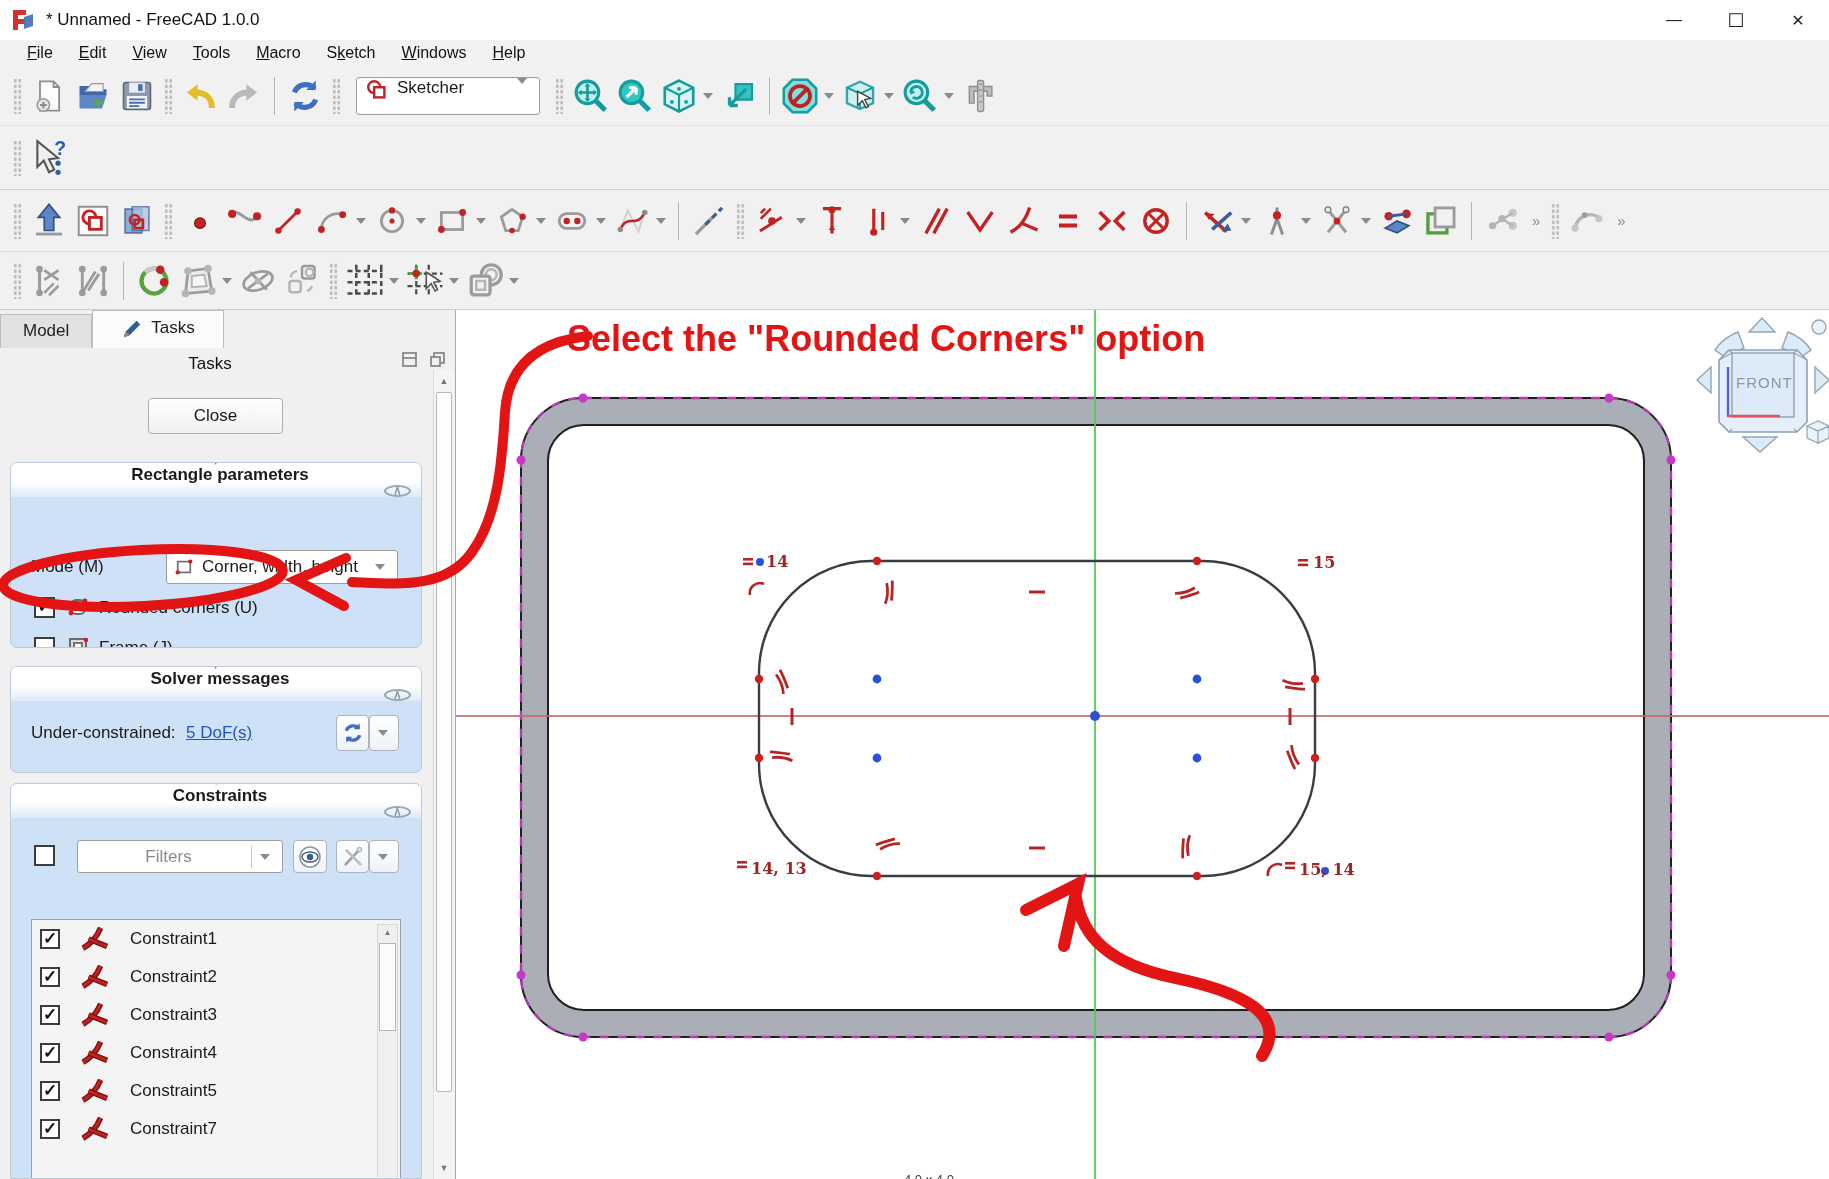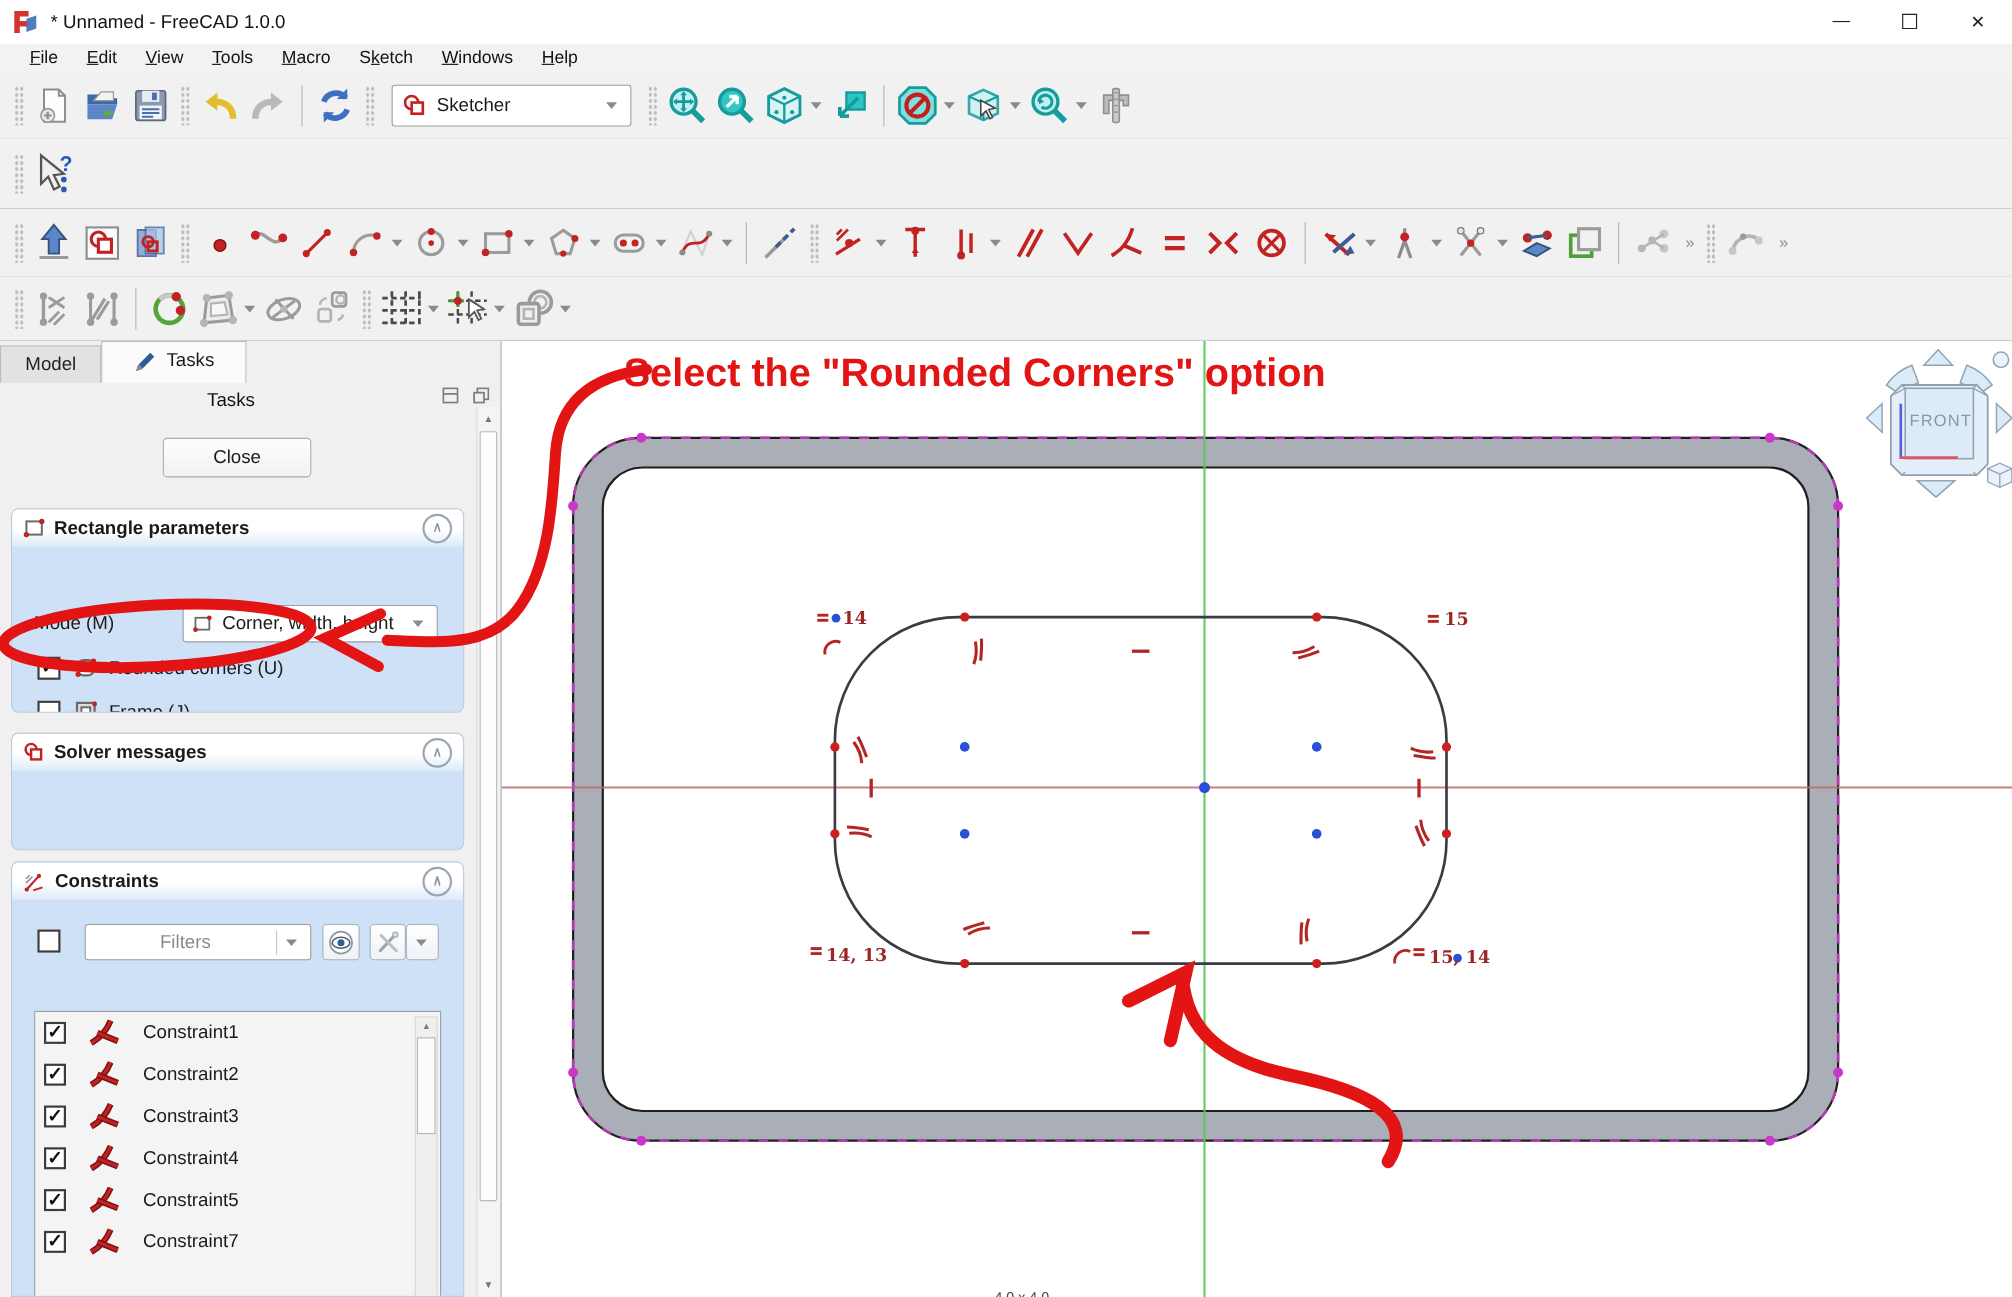--- a/index.html
+++ b/index.html
@@ -24,22 +24,22 @@
   .tb4 { height:58px; border-bottom:1px solid #cdcdcd; }
   .grip { width:9px; height:36px; margin:0 5px;
     background-image:radial-gradient(#bdbdbd 1.4px, transparent 1.6px); background-size:4.5px 5.5px; }
   .sep { width:1px; height:38px; background:#b5b5b5; margin:0 8px; }
   .tbtn { height:46px; min-width:44px; display:flex; align-items:center; justify-content:center; }
   .tbtn svg { display:block; }
   .dd { width:0; height:0; border-left:5px solid transparent; border-right:5px solid transparent;
     border-top:6px solid #8a8a8a; margin:0 4px 0 2px; }
   .chev2 { color:#8a8a8a; font-size:15px; letter-spacing:-2px; padding:0 8px; }
 
-  .wb-combo { width:218px; height:38px; background:#fff; border:1px solid #9d9d9d; border-radius:3px;
-    display:flex; align-items:center; padding:0 8px; margin:0 10px; }
+  .wb-combo { width:184px; height:38px; background:#fff; border:1px solid #9d9d9d; border-radius:3px;
+    display:flex; align-items:flex-start; padding:0 8px; margin:0 10px; }
   .wb-combo .lbl { font-size:17px; margin-left:8px; }
   .wb-combo .dd { margin-left:auto; }
 
   
   .content { display:flex; height:869px; }
   .tasks-panel { width:455px; height:869px; background:#f0f0f0; position:relative; flex:none; }
   .viewport { width:1374px; height:869px; background:#ffffff; position:relative; border-left:1px solid #a8a8a8; flex:none; }
 
   
   .tabstrip { position:absolute; left:0; top:0; height:38px; display:flex; align-items:flex-end; }
@@ -55,21 +55,21 @@
   .pscroll .up, .pscroll .down { position:absolute; left:0; width:20px; height:18px; color:#777; font-size:9px; text-align:center; line-height:18px; }
   .pscroll .up { top:2px; } .pscroll .down { bottom:2px; }
   .pscroll .thumb { position:absolute; left:2px; top:22px; width:16px; height:700px; background:#fdfdfd; border:1px solid #b8b8b8; border-radius:2px; }
 
   .close-btn { position:absolute; left:148px; top:88px; width:135px; height:36px;
     background:linear-gradient(#fefefe,#f1f1f1); border:1px solid #adadad; border-radius:4px;
     font-size:17px; display:flex; align-items:center; justify-content:center; }
 
   
   .section { position:absolute; left:10px; width:412px; border:1px solid #bccadb; border-radius:7px; overflow:hidden; background:#cfe1f6; }
-  .sec-head { height:34px; background:linear-gradient(#ffffff 55%, #ddeaf8); display:flex; align-items:center; padding:0 10px; }
+  .sec-head { height:34px; background:linear-gradient(#ffffff 55%, #ddeaf8); display:flex; align-items:center; padding:0 10px;flex-direction:column; }
   .sec-head .t { font-size:17px; font-weight:bold; margin-left:8px; }
   .collapse { margin-left:auto; width:27px; height:27px; border:2px solid #9aa6b2; border-radius:50%;
     color:#8f9aa6; display:flex; flex-direction:column; align-items:center; justify-content:center; line-height:7px; font-size:12px; }
   .sec-body { position:relative; }
 
   .combo { background:#fff; border:1px solid #9d9d9d; border-radius:3px; display:flex; align-items:center; padding:0 8px; }
   .checkbox { width:21px; height:21px; background:#fff; border:2px solid #3c3c3c; display:flex; align-items:center; justify-content:center; }
   .checkbox.checked::after { content:"✓"; font-size:17px; font-weight:bold; color:#111; margin-top:-2px; }
 
   .link { color:#2456c0; text-decoration:underline; }
@@ -650,20 +650,35 @@
         <svg width="20" height="20" viewBox="0 0 22 22">
           <circle cx="8" cy="8" r="5.5" fill="none" stroke="#c32222" stroke-width="2.4"></circle>
           <rect x="8" y="8" width="10" height="10" fill="#fff" stroke="#c32222" stroke-width="2.4"></rect>
         </svg>
         <span class="t">Solver messages</span>
         <span class="collapse">
             <span>∧</span>
             <span style="margin-top:-6px;">∧</span>
           </span>
       </div>
+      <div class="sec-body" style="height:73px;">
+        <span style="position:absolute; left:20px; top:22px; font-size:17px;">Under-constrained:</span>
+        <a class="link" style="position:absolute; left:175px; top:22px; font-size:17px;">5 DoF(s)</a>
+        <div class="sq-btn" style="position:absolute; left:325px; top:14px; width:33px; height:36px;">
+          <svg width="24" height="24" viewBox="0 0 32 32">
+            <path d="M7 13 a10 10 0 0 1 17 -3" fill="none" stroke="#3f6fbf" stroke-width="4.4"></path>
+            <path d="M25 3 v8 h-8 z" fill="#3f6fbf"></path>
+            <path d="M25 19 a10 10 0 0 1 -17 3" fill="none" stroke="#3f6fbf" stroke-width="4.4"></path>
+            <path d="M7 29 v-8 h8 z" fill="#3f6fbf"></path>
+          </svg>
+        </div>
+        <div class="sq-btn" style="position:absolute; left:358px; top:14px; width:30px; height:36px;">
+          <span class="dd"></span>
+        </div>
+      </div>
     </div>
 
     <div class="section" style="top:473px; height:396px; border-radius:7px 7px 0 0;">
       <div class="sec-head">
         <svg width="21" height="21" viewBox="0 0 32 32">
           <path d="M5 27 L22 8" stroke="#c32222" stroke-width="3"></path>
           <circle cx="5" cy="27" r="3" fill="#c32222"></circle>
             <circle cx="22" cy="8" r="3" fill="#c32222"></circle>
           <path d="M4 18 l9 -9 M4 12 l5 -5" stroke="#9b9b9b" stroke-width="2.4"></path>
           <path d="M14 28 l13 -4" stroke="#c32222" stroke-width="2.6"></path>

